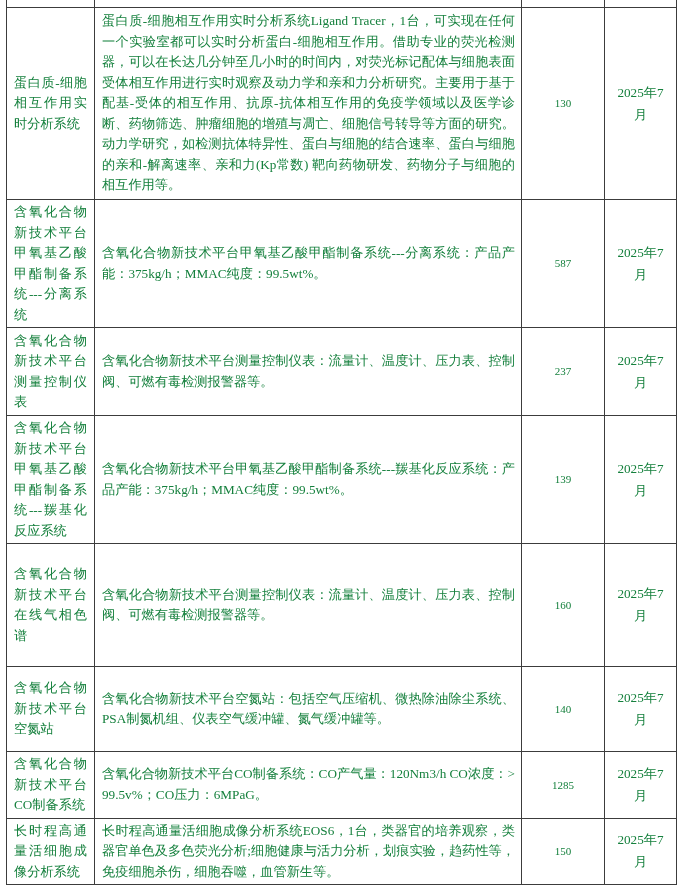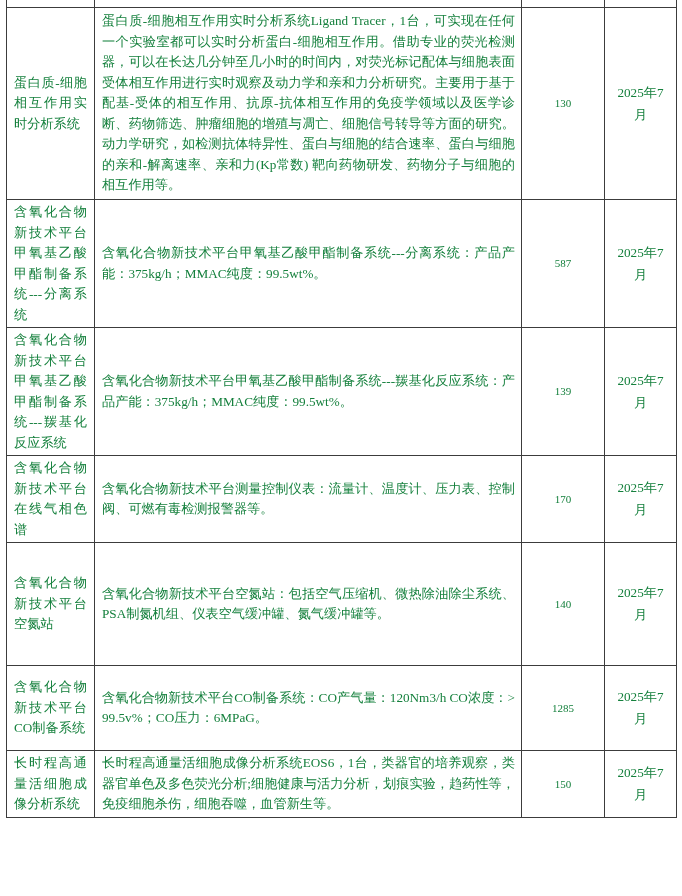--- a/index.html
+++ b/index.html
@@ -83,29 +83,35 @@
         <td class="c-val">130</td>
         <td class="c-date">2025年7月</td>
       </tr>
       <tr>
         <td class="c-name">含氧化合物新技术平台甲氧基乙酸甲酯制备系统---分离系统</td>
         <td class="c-desc">含氧化合物新技术平台甲氧基乙酸甲酯制备系统---分离系统：产品产能：375kg/h；MMAC纯度：99.5wt%。</td>
         <td class="c-val">587</td>
         <td class="c-date">2025年7月</td>
       </tr>
       <tr>
+        <td class="c-name">含氧化合物新技术平台测量控制仪表</td>
+        <td class="c-desc">含氧化合物新技术平台测量控制仪表：流量计、温度计、压力表、控制阀、可燃有毒检测报警器等。</td>
+        <td class="c-val">237</td>
+        <td class="c-date">2025年7月</td>
+      </tr>
+      <tr>
         <td class="c-name">含氧化合物新技术平台甲氧基乙酸甲酯制备系统---羰基化反应系统</td>
         <td class="c-desc">含氧化合物新技术平台甲氧基乙酸甲酯制备系统---羰基化反应系统：产品产能：375kg/h；MMAC纯度：99.5wt%。</td>
         <td class="c-val">139</td>
         <td class="c-date">2025年7月</td>
       </tr>
       <tr>
         <td class="c-name">含氧化合物新技术平台在线气相色谱</td>
         <td class="c-desc">含氧化合物新技术平台测量控制仪表：流量计、温度计、压力表、控制阀、可燃有毒检测报警器等。</td>
-        <td class="c-val">170</td>
+        <td class="c-val">160</td>
         <td class="c-date">2025年7月</td>
       </tr>
       <tr>
         <td class="c-name">含氧化合物新技术平台空氮站</td>
         <td class="c-desc">含氧化合物新技术平台空氮站：包括空气压缩机、微热除油除尘系统、PSA制氮机组、仪表空气缓冲罐、氮气缓冲罐等。</td>
         <td class="c-val">140</td>
         <td class="c-date">2025年7月</td>
       </tr>
       <tr>
         <td class="c-name">含氧化合物新技术平台CO制备系统</td>

